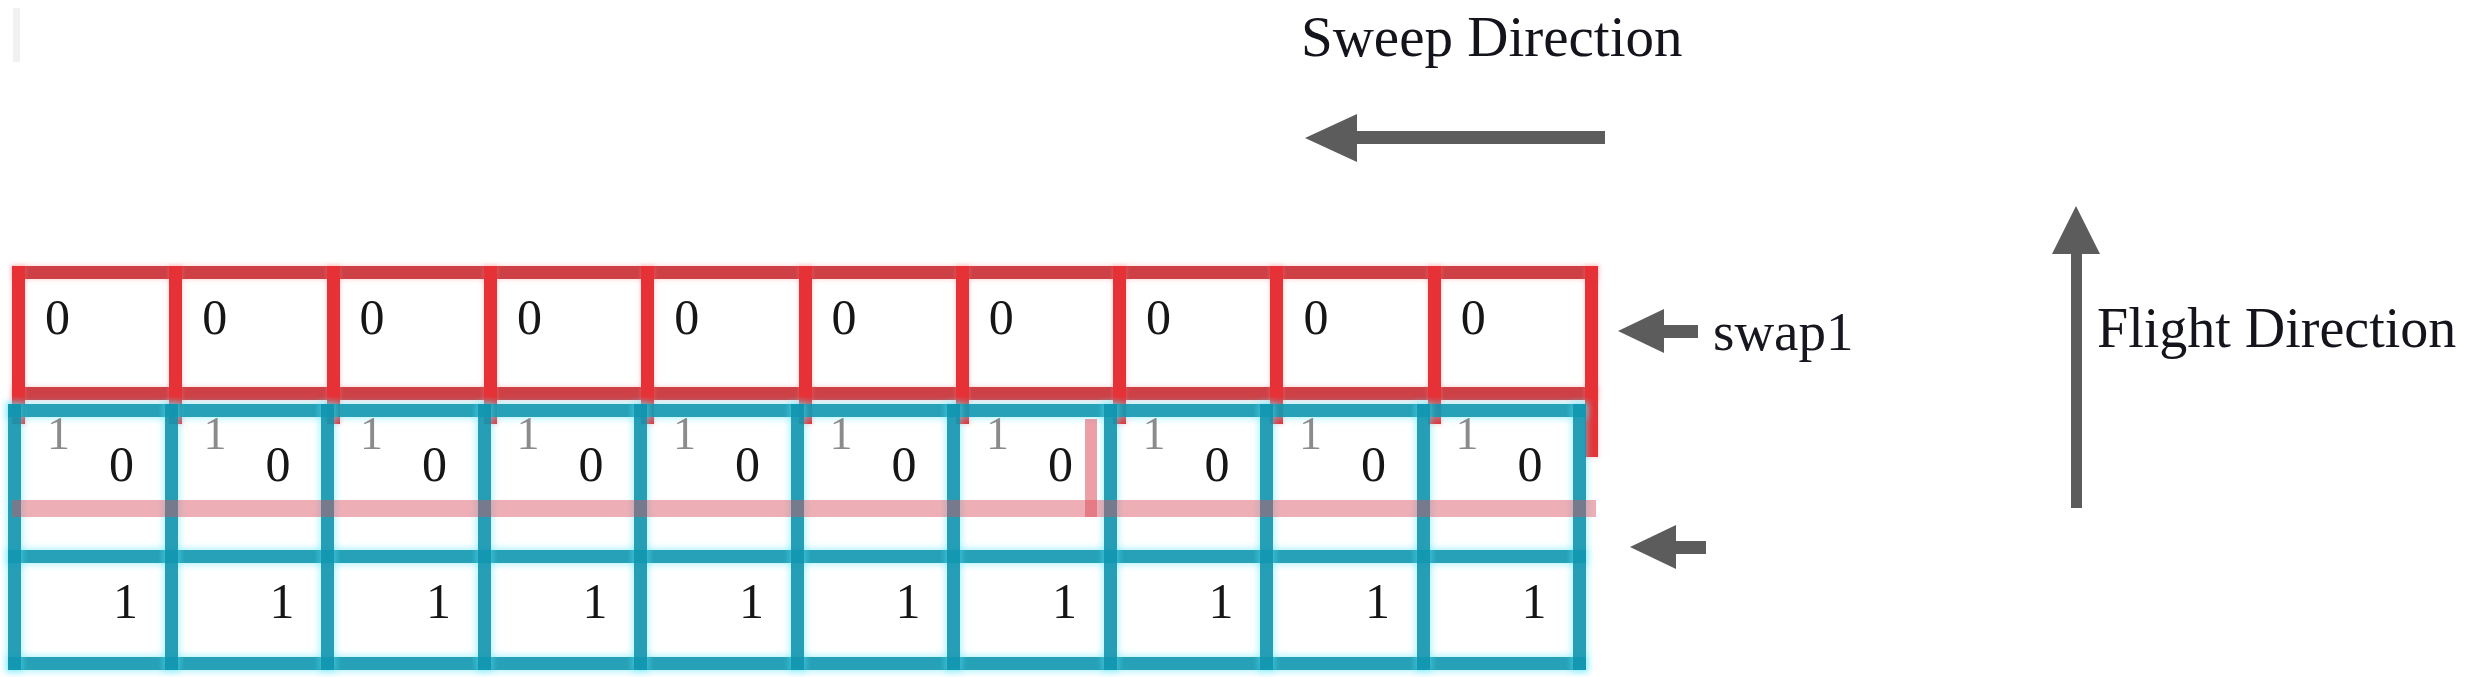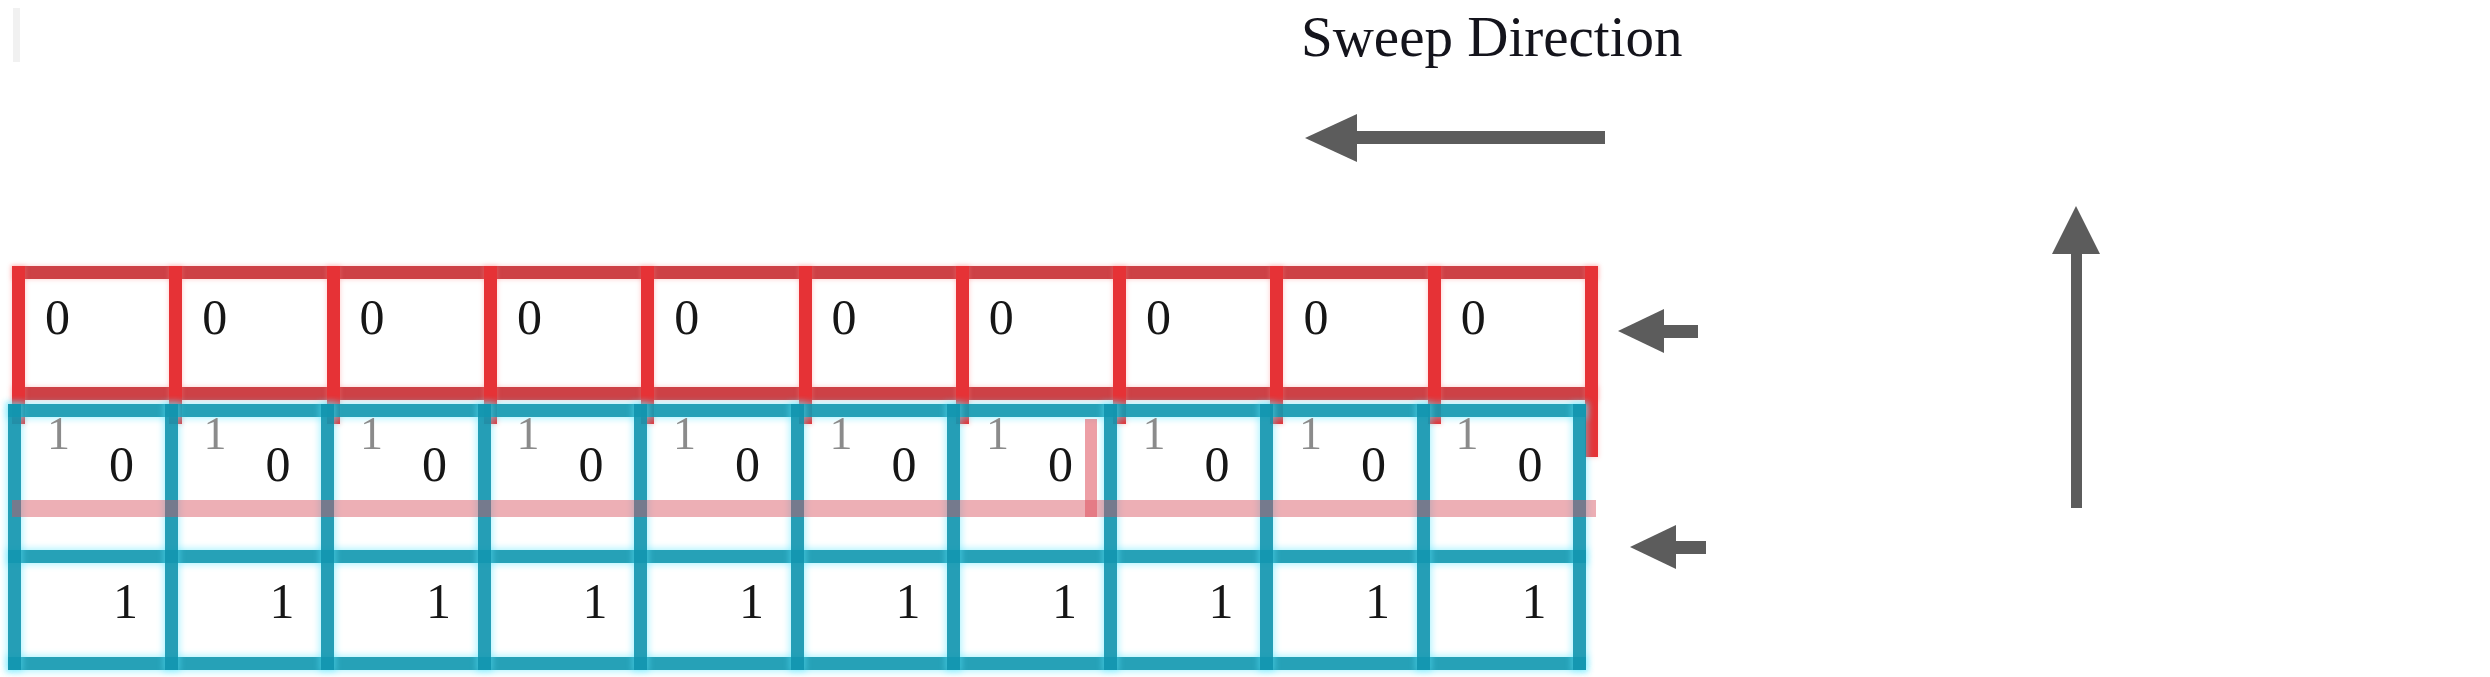--- a/index.html
+++ b/index.html
@@ -246,24 +246,26 @@
       </div>
     </div>
 
   <div id="pink-band"></div>
   <div id="pink-vline"></div>
 
   <div>
     <div class="arrow-head-left small" style="left:1618px;top:309px;"></div>
     <div class="arrow-shaft-h" style="left:1658px;top:325px;width:40px;"></div>
   </div>
+  <div class="swap-label" style="left:1713px;top:300px;">swap1</div>
 
   <div>
     <div class="arrow-head-left small" style="left:1630px;top:525px;"></div>
     <div class="arrow-shaft-h" style="left:1670px;top:541px;width:36px;"></div>
   </div>
 
   <div>
     <div class="arrow-head-up" style="left:2052px;top:206px;"></div>
     <div class="arrow-shaft-v" style="left:2071px;top:250px;height:258px;"></div>
   </div>
+  <div class="dir-label" style="left:2097px;top:296px;font-size:56px;">Flight Direction</div>
 
 </div>
 
 </body></html>

